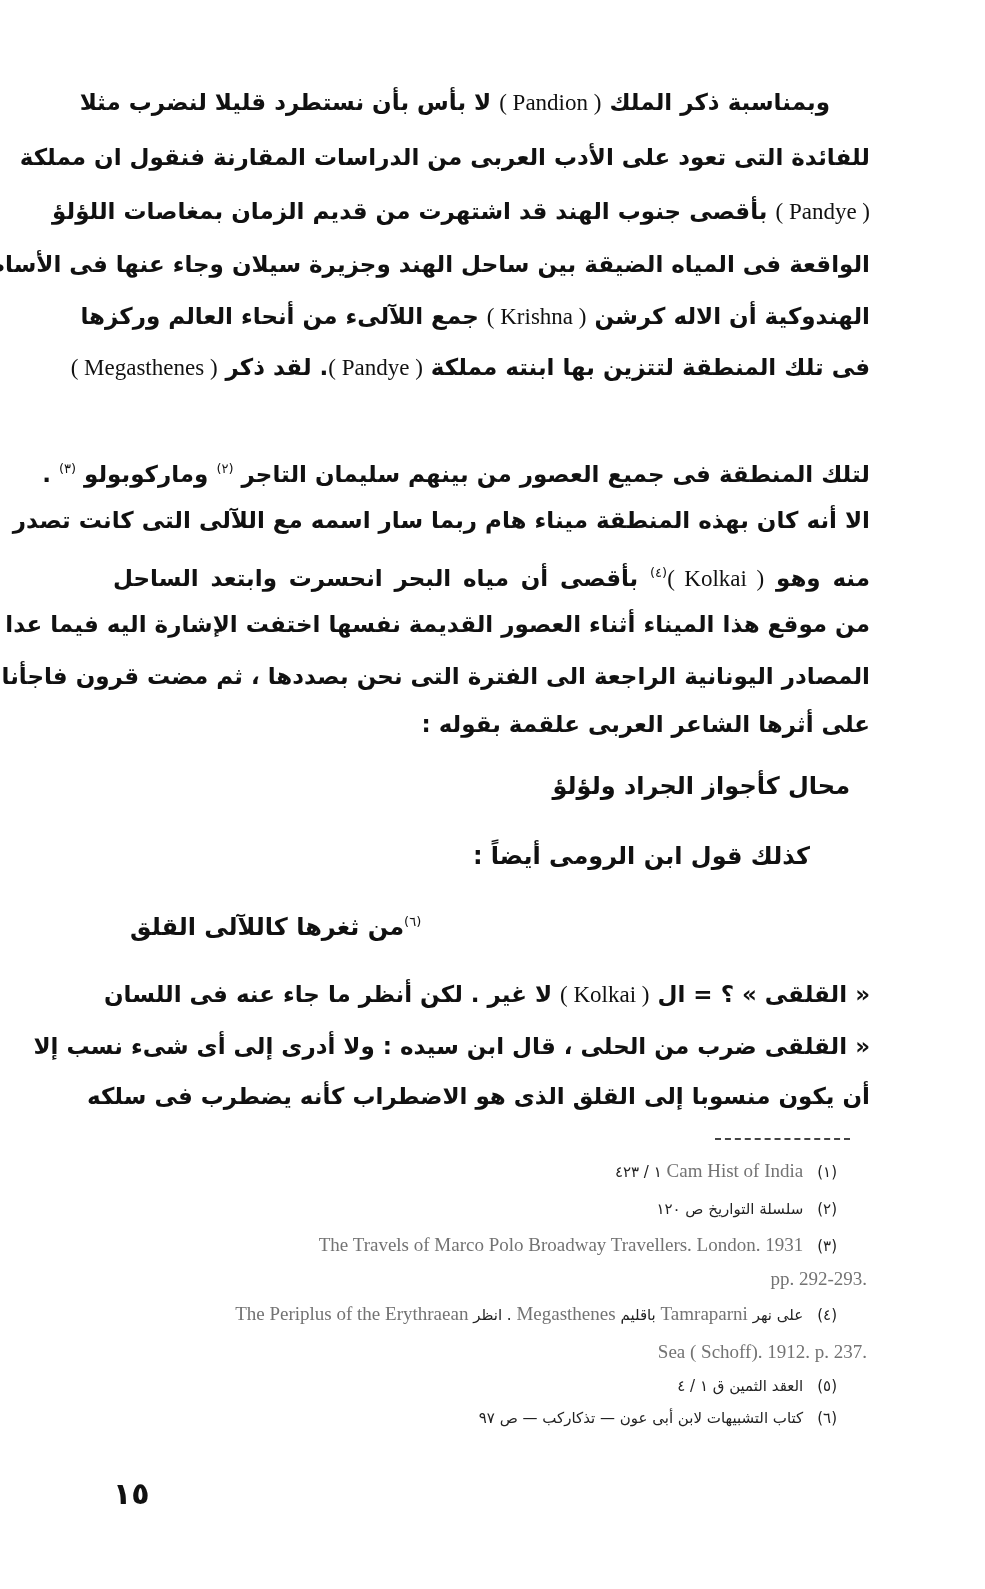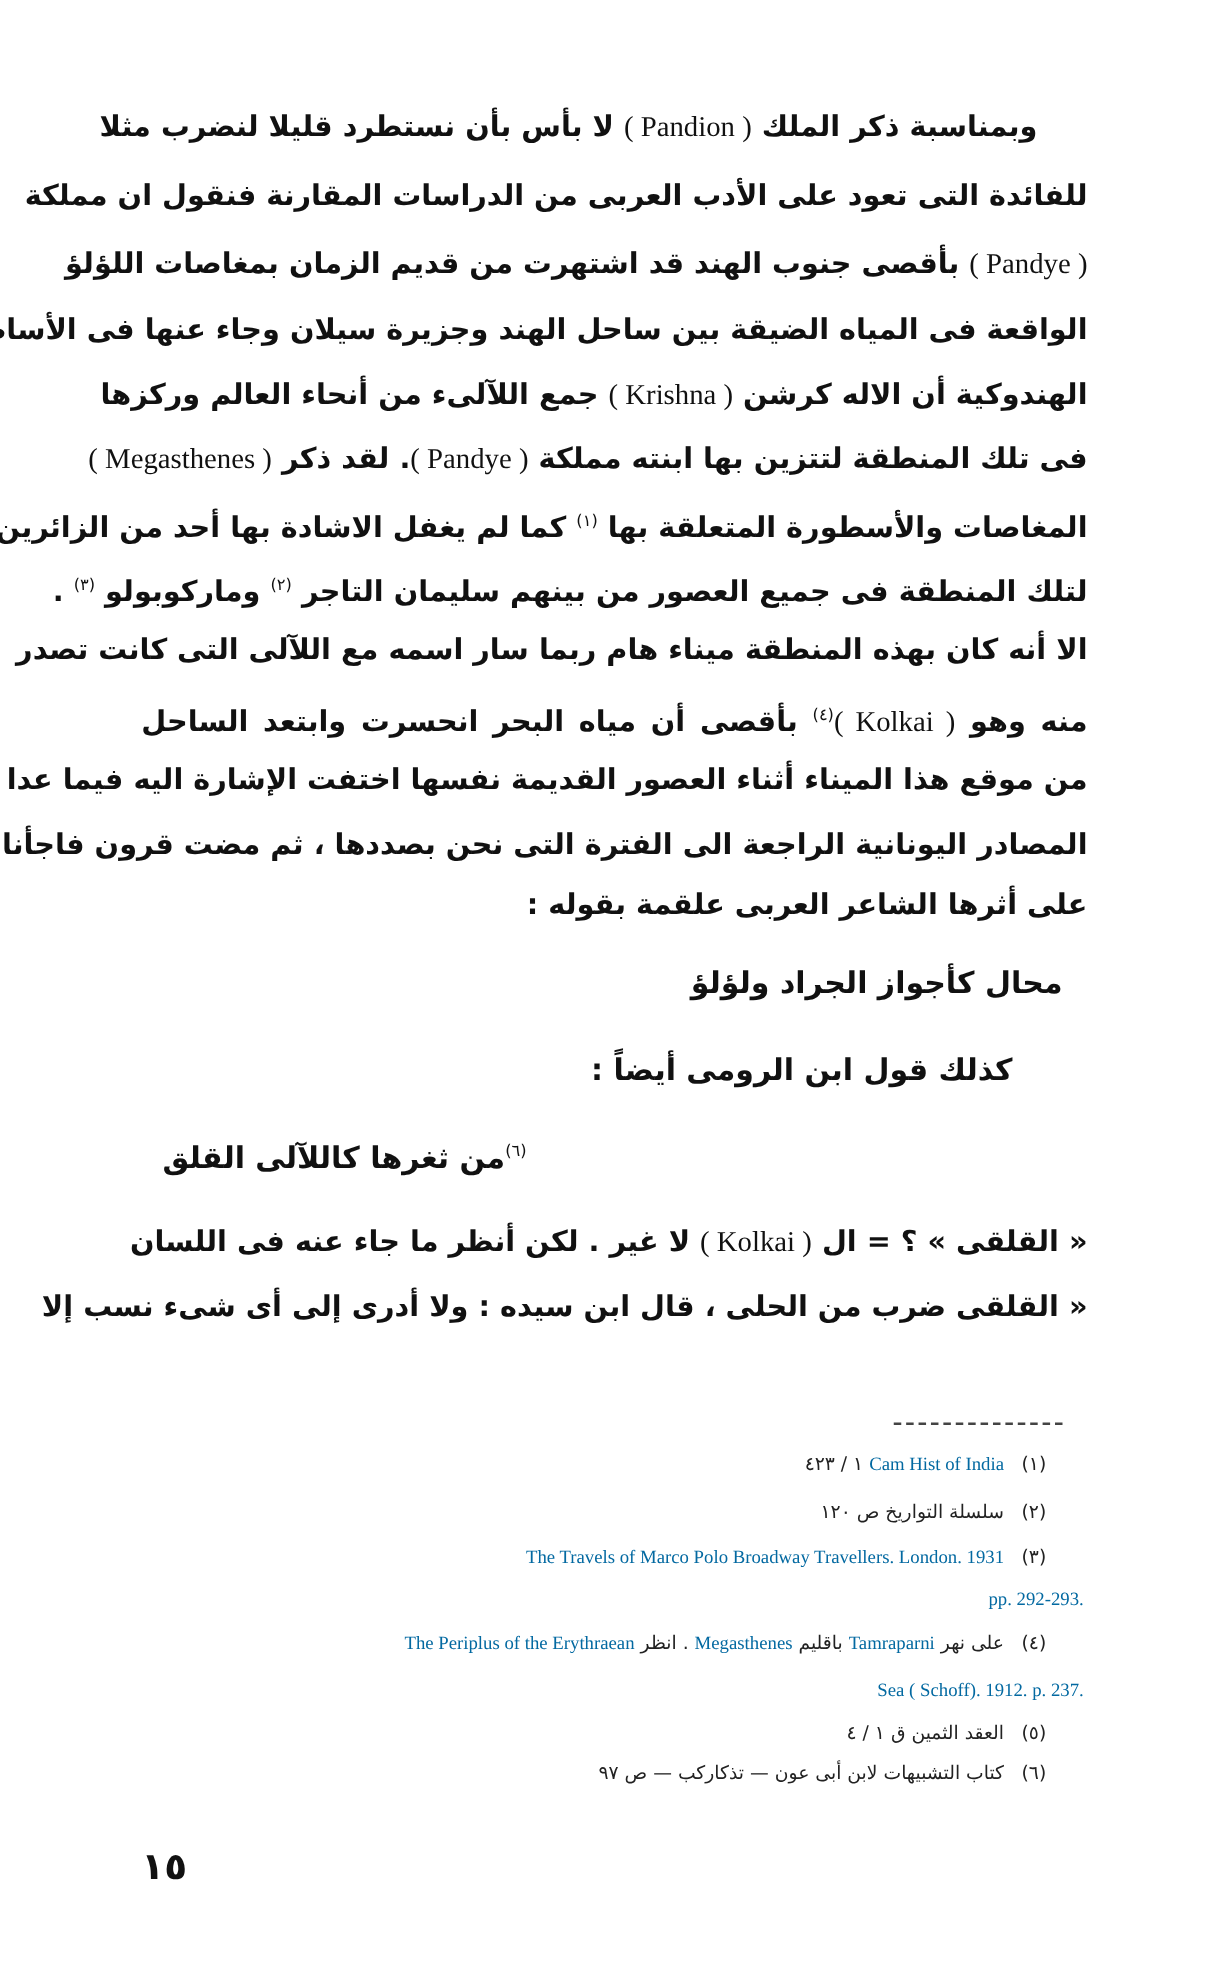--- a/index.html
+++ b/index.html
@@ -17,21 +17,21 @@
     .verse {
       position: absolute; direction: rtl; font-family: "DejaVu Sans", sans-serif; font-weight: bold;
       font-size: 24px; line-height: 40px; white-space: nowrap;
     }
     .hemistich { position: absolute; top: 0; }
     .fn-rule { position: absolute; left: 715px; top: 1138px; width: 135px; border-top: 2px dashed #444; }
     .fn {
       position: absolute; direction: rtl; font-family: "DejaVu Sans", sans-serif;
       font-size: 15px; line-height: 22px; white-space: nowrap; color: #222;
     }
-    .fn .latin { font-size: 15px; color: #0369a1; }
+    .fn .latin { font-size: 19px; color: #737373; }
     .fn-num { display: inline-block; margin-left: 14px; }
     .page-number {
       position: absolute; left: 113px; top: 1476px;
       font-family: "DejaVu Sans", sans-serif; font-weight: bold; font-size: 30px; direction: rtl;
     }
     sup { font-size: 13px; font-weight: normal; }
   </style>
 </head>
 <body>
 
@@ -47,23 +47,20 @@
     <span class="latin">( Pandye )</span><span> بأقصى جنوب الهند قد اشتهرت من قديم الزمان بمغاصات اللؤلؤ</span>
   </div>
   <div class="line" style="top:244px">
     <span>الواقعة فى المياه الضيقة بين ساحل الهند وجزيرة سيلان وجاء عنها فى الأساطير</span>
   </div>
   <div class="line" style="top:296px">
     <span>الهندوكية أن الاله كرشن </span><span class="latin">( Krishna )</span><span> جمع اللآلىء من أنحاء العالم وركزها</span>
   </div>
   <div class="line" style="top:347px">
     <span>فى تلك المنطقة لتتزين بها ابنته مملكة </span><span class="latin">( Pandye )</span><span>. لقد ذكر </span><span class="latin">( Megasthenes )</span>
-  </div>
-  <div class="line" style="top:398px">
-    <span>المغاصات والأسطورة المتعلقة بها </span><sup>(١)</sup><span> كما لم يغفل الاشادة بها أحد من الزائرين</span>
   </div>
   <div class="line" style="top:449px">
     <span>لتلك المنطقة فى جميع العصور من بينهم سليمان التاجر </span><sup>(٢)</sup><span> وماركوبولو </span><sup>(٣)</sup><span> .</span>
   </div>
   <div class="line" style="top:500px">
     <span>الا أنه كان بهذه المنطقة ميناء هام ربما سار اسمه مع اللآلى التى كانت تصدر</span>
   </div>
   <div class="line" style="top:553px">
     <span>منه وهو </span><span class="latin">( Kolkai )</span><sup>(٤)</sup><span> بأقصى أن مياه البحر انحسرت وابتعد الساحل</span>
   </div>
@@ -88,20 +85,23 @@
   <div class="verse" style="top:902px; left:130px; width:720px; height:40px;">
     <span class="hemistich" style="left:0"><sup>(٦)</sup><span>من ثغرها كاللآلى القلق</span></span>
   </div>
 
   <div class="line" style="top:974px">
     <span>« القلقى » ؟ = ال </span><span class="latin">( Kolkai )</span><span> لا غير . لكن أنظر ما جاء عنه فى اللسان</span>
   </div>
   <div class="line" style="top:1026px">
     <span>« القلقى ضرب من الحلى ، قال ابن سيده : ولا أدرى إلى أى شىء نسب إلا</span>
   </div>
+  <div class="line" style="top:1076px">
+    <span>أن يكون منسوبا إلى القلق الذى هو الاضطراب كأنه يضطرب فى سلكه</span>
+  </div>
 
   <div class="fn-rule"></div>
 
   <div class="fn" style="top:1160px; right:148px;">
     <span class="fn-num">(١)</span><span class="latin">Cam Hist of India</span> <span>١ / ٤٢٣</span>
   </div>
   <div class="fn" style="top:1198px; right:148px;">
     <span class="fn-num">(٢)</span><span>سلسلة التواريخ ص ١٢٠</span>
   </div>
   <div class="fn" style="top:1234px; right:148px;">

